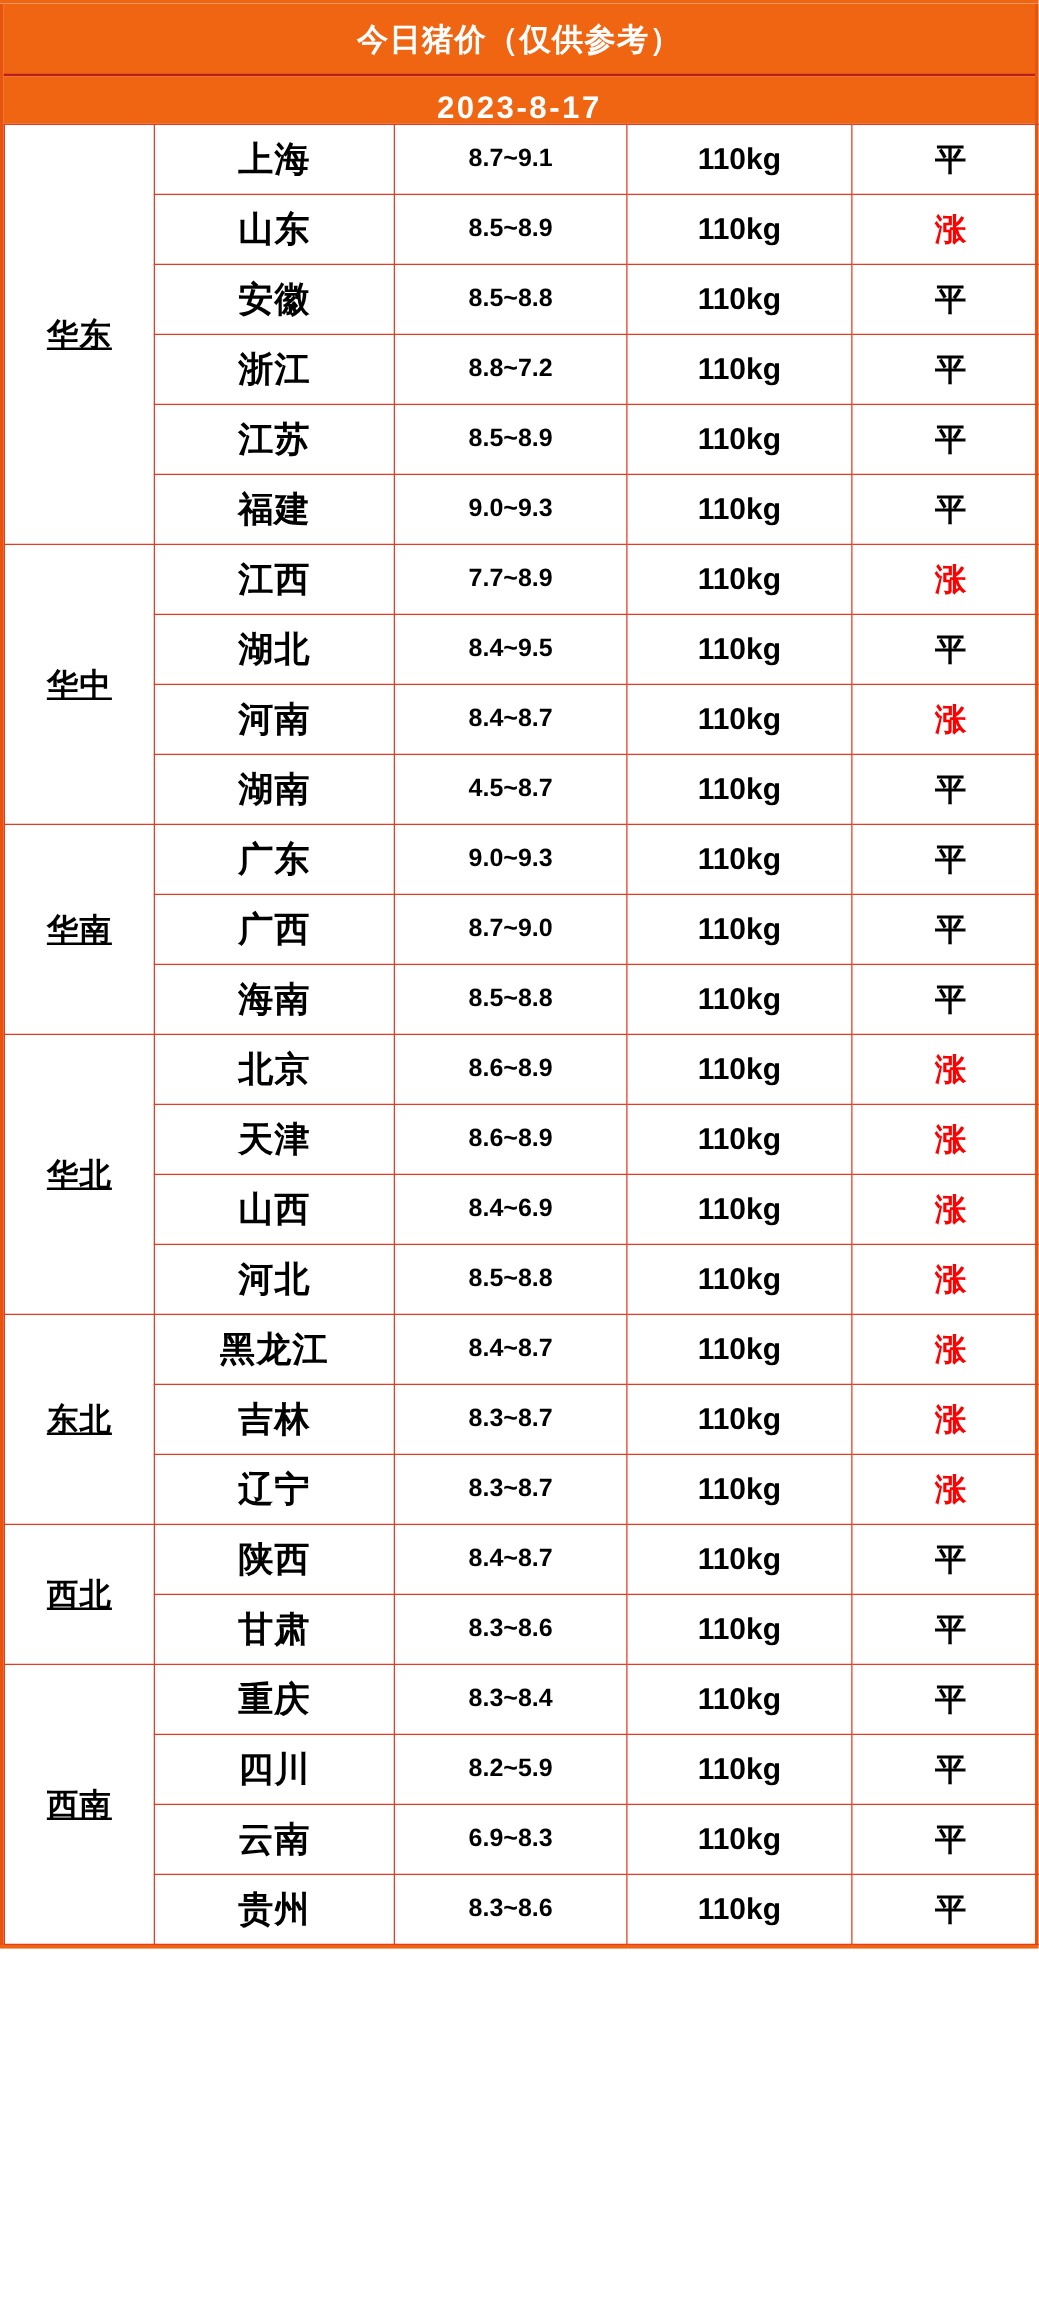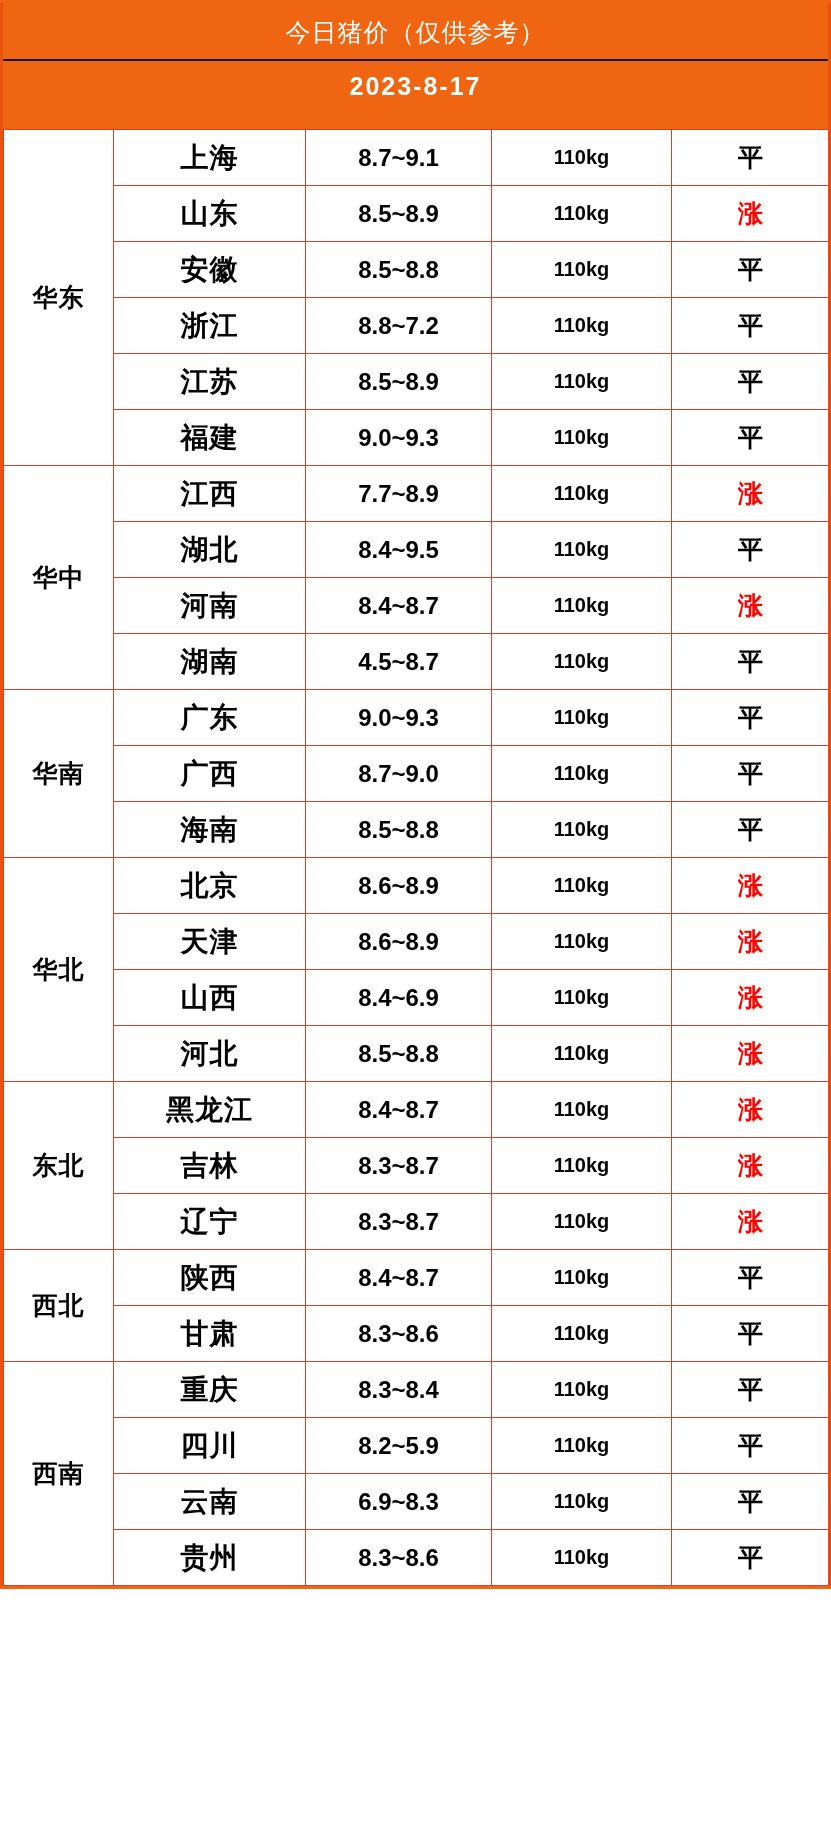--- a/index.html
+++ b/index.html
@@ -16,67 +16,68 @@
     background: #ffffff;
     border: 3px solid #e8540c;
     border-top: none;
     border-bottom: none;
   }
   .title-bar {
     background: #ef6511;
     color: #ffffff;
     text-align: center;
     font-size: 25px;
-    font-weight: normal;
+    font-weight: bold;
     letter-spacing: 1px;
     height: 58px;
     line-height: 58px;
-    border-bottom: 2px solid #0f172a;
+    border-bottom: 2px solid #b91c1c;
   }
   .date-bar {
     background: #ef6511;
     color: #ffffff;
     text-align: center;
     font-size: 25px;
     font-weight: bold;
     letter-spacing: 2px;
-    height: 68px;
+    height: 38px;
     line-height: 50px;
   }
   table.price-table {
     width: 100%;
     border-collapse: collapse;
     table-layout: fixed;
   }
   table.price-table td {
     border: 1.5px solid #e53b20;
     text-align: center;
     font-weight: bold;
     color: #000000;
     height: 56px;
     vertical-align: middle;
   }
   td.region {
-    width: 110px;
+    width: 120px;
     font-size: 25px;
     letter-spacing: 1px;
+    text-decoration: underline;
   }
   td.province {
     width: 192px;
     font-size: 28px;
     letter-spacing: 1px;
   }
   td.price {
     width: 186px;
-    font-size: 24px;
+    font-size: 20px;
     letter-spacing: 0px;
   }
   td.weight {
     width: 180px;
-    font-size: 20px;
+    font-size: 24px;
   }
   td.trend {
     width: 158px;
     font-size: 25px;
   }
   td.trend.up { color: #ff0000; }
   td.trend.flat { color: #000000; }
   .bottom-edge {
     height: 3px;
     background: #ef6511;

